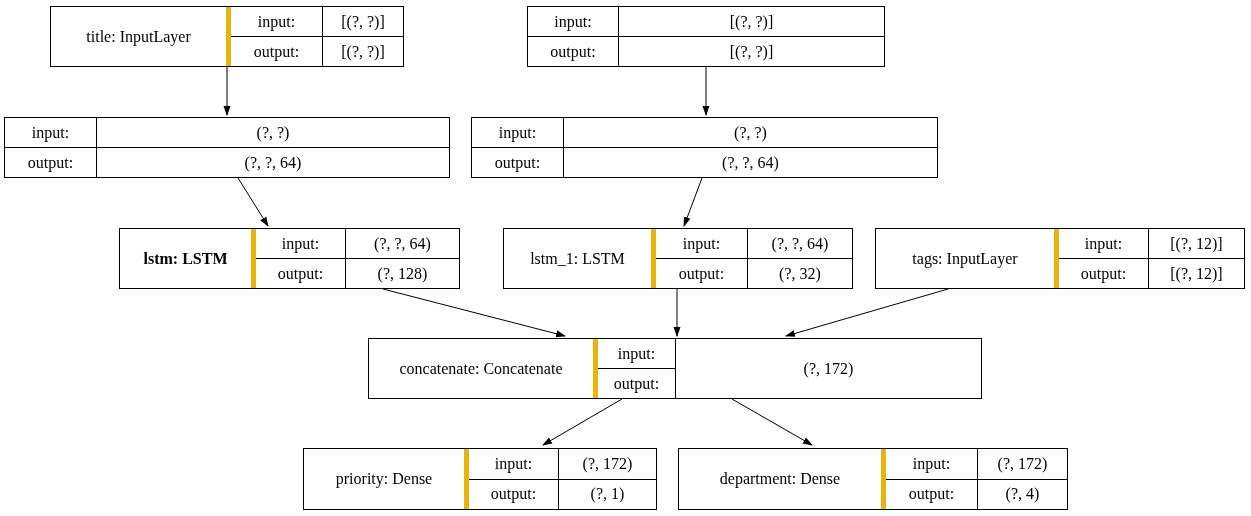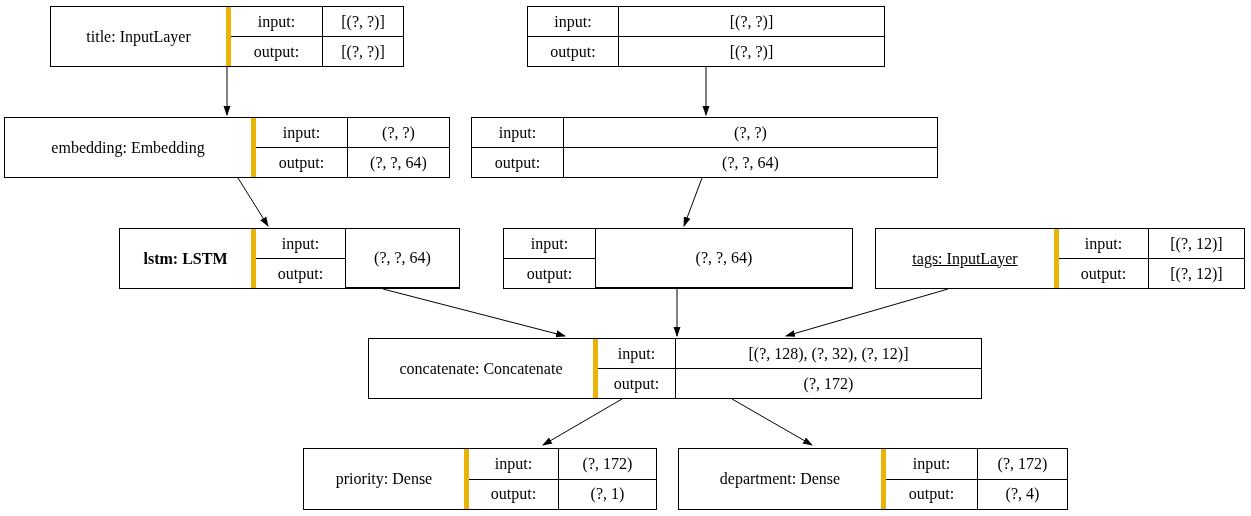--- a/index.html
+++ b/index.html
@@ -81,21 +81,20 @@
       <div class="cell top">input:</div>
       <div class="cell">output:</div>
     </div>
     <div class="col vals">
       <div class="cell top">[(?, ?)]</div>
       <div class="cell">[(?, ?)]</div>
     </div>
   </div>
 
   <div class="node" style="left:4px;top:117px;width:446px;height:61px;">
-    <div class="cell label-cell" style="width:251px;">embedding: Embedding</div>
     <div class="col keys" style="width:92px;">
       <div class="cell top">input:</div>
       <div class="cell">output:</div>
     </div>
     <div class="col vals">
       <div class="cell top">(?, ?)</div>
       <div class="cell">(?, ?, 64)</div>
     </div>
   </div>
 
@@ -111,53 +110,55 @@
   </div>
 
   <div class="node" style="left:119px;top:228px;width:341px;height:61px;">
     <div class="cell label-cell" style="width:136px;font-weight:bold;">lstm: LSTM</div>
     <div class="col keys" style="width:90px;">
       <div class="cell top">input:</div>
       <div class="cell">output:</div>
     </div>
     <div class="col vals">
       <div class="cell top">(?, ?, 64)</div>
+      <div class="cell">(?, 128)</div>
     </div>
   </div>
 
   <div class="node" style="left:503px;top:228px;width:350px;height:61px;">
+    <div class="cell label-cell" style="width:152px;">lstm_1: LSTM</div>
     <div class="col keys" style="width:92px;">
       <div class="cell top">input:</div>
       <div class="cell">output:</div>
     </div>
     <div class="col vals">
       <div class="cell top">(?, ?, 64)</div>
+      <div class="cell">(?, 32)</div>
     </div>
   </div>
 
   <div class="node" style="left:875px;top:228px;width:370px;height:61px;">
-    <div class="cell label-cell" style="width:183px;text-decoration:underline;">tags: InputLayer</div>
+    <div class="cell label-cell" style="width:183px;">tags: InputLayer</div>
     <div class="col keys" style="width:90px;">
       <div class="cell top">input:</div>
       <div class="cell">output:</div>
     </div>
     <div class="col vals">
       <div class="cell top">[(?, 12)]</div>
       <div class="cell">[(?, 12)]</div>
     </div>
   </div>
 
   <div class="node" style="left:368px;top:338px;width:614px;height:61px;">
     <div class="cell label-cell" style="width:229px;">concatenate: Concatenate</div>
     <div class="col keys" style="width:78px;">
       <div class="cell top">input:</div>
       <div class="cell">output:</div>
     </div>
     <div class="col vals">
-      <div class="cell top">[(?, 128), (?, 32), (?, 12)]</div>
       <div class="cell">(?, 172)</div>
     </div>
   </div>
 
   <div class="node" style="left:303px;top:448px;width:354px;height:62px;">
     <div class="cell label-cell" style="width:165px;">priority: Dense</div>
     <div class="col keys" style="width:90px;">
       <div class="cell top">input:</div>
       <div class="cell">output:</div>
     </div>

